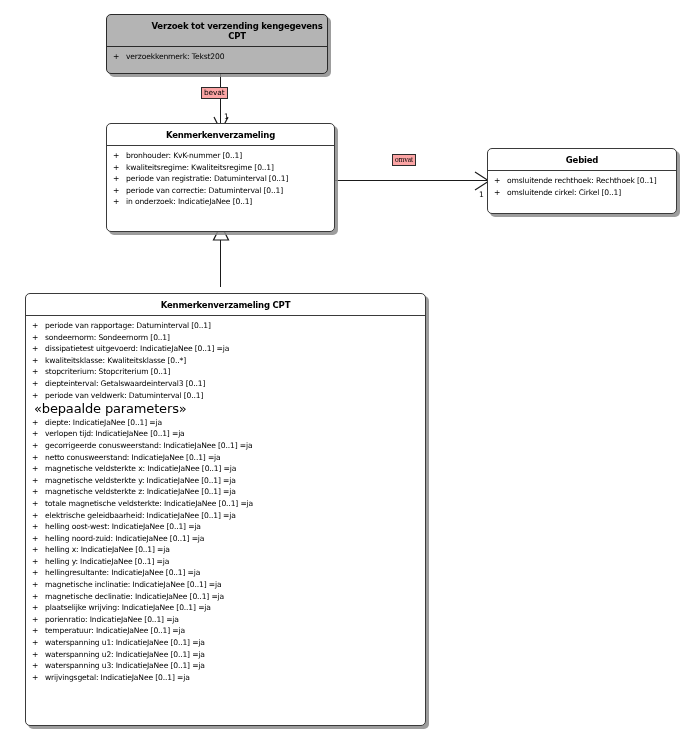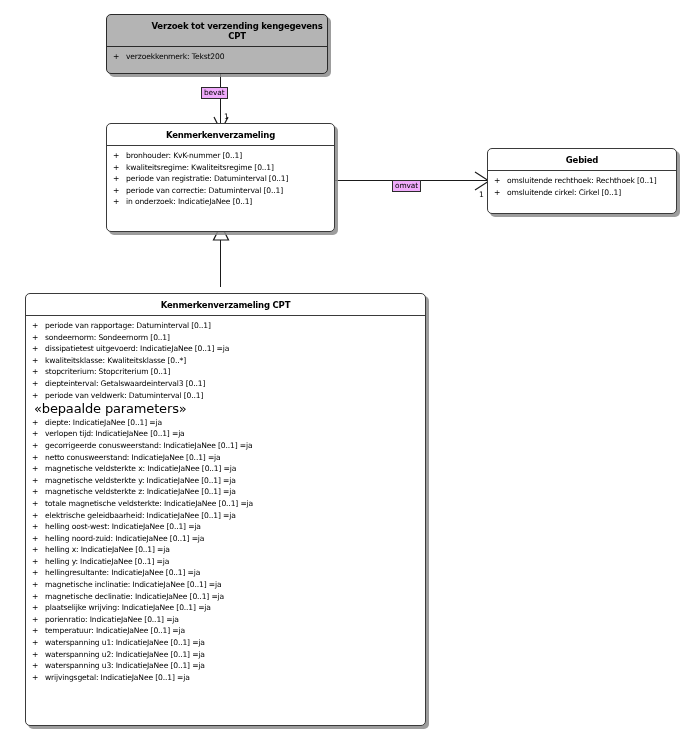--- a/index.html
+++ b/index.html
@@ -62,21 +62,21 @@
     letter-spacing:-0.15px;
   }
 
   
   .line-v{position:absolute;width:1px;background:#1a1a1a;}
   .line-h{position:absolute;height:1px;background:#1a1a1a;}
   .edge-label{
     position:absolute;
     font-size:7.4px;
     line-height:9px;
-    background:#f0abfc;
+    background:#fca5a5;
     border:1px solid #2b2b2b;
     padding:0px 2px 1px 2px;
     white-space:nowrap;
     letter-spacing:-0.1px;
   }
   .mult{
     position:absolute;
     font-size:7.6px;
     line-height:9px;
     background:transparent;
@@ -94,21 +94,21 @@
   <svg class="arrow-open" style="left:212px;top:112px;width:18px;height:20px;" viewBox="0 0 18 20">
     <polyline points="2,5 9,19 16,5" fill="none" stroke="#1a1a1a" stroke-width="1.2"></polyline>
   </svg>
   <div class="edge-label" style="left:201px;top:87px;">bevat</div>
   <div class="mult" style="left:224px;top:112px;">1</div>
 
   <div class="line-h" style="left:335px;top:180px;width:152px;"></div>
   <svg class="arrow-open" style="left:470px;top:170px;width:20px;height:22px;" viewBox="0 0 20 22">
     <polyline points="5,2 19,11 5,20" fill="none" stroke="#1a1a1a" stroke-width="1.2"></polyline>
   </svg>
-  <div class="edge-label" style="left:392px;top:180px;">omvat</div>
+  <div class="edge-label" style="left:392px;top:154px;font-family:Liberation Serif, serif;">omvat</div>
   <div class="mult" style="left:479px;top:190px;">1</div>
 
   <div class="line-v" style="left:220px;top:240px;height:47px;"></div>
   <svg class="tri-gen" style="left:212px;top:224px;width:18px;height:18px;" viewBox="0 0 18 18">
     <polygon points="9,1 16.5,16 1.5,16" fill="#ffffff" stroke="#1a1a1a" stroke-width="1.2"></polygon>
   </svg>
 
   <div class="uml-class shaded" style="left:106px;top:14px;width:222px;height:60px;">
     <div class="uml-title">Verzoek tot verzending kengegevens CPT</div>
     <div class="uml-compartment">

